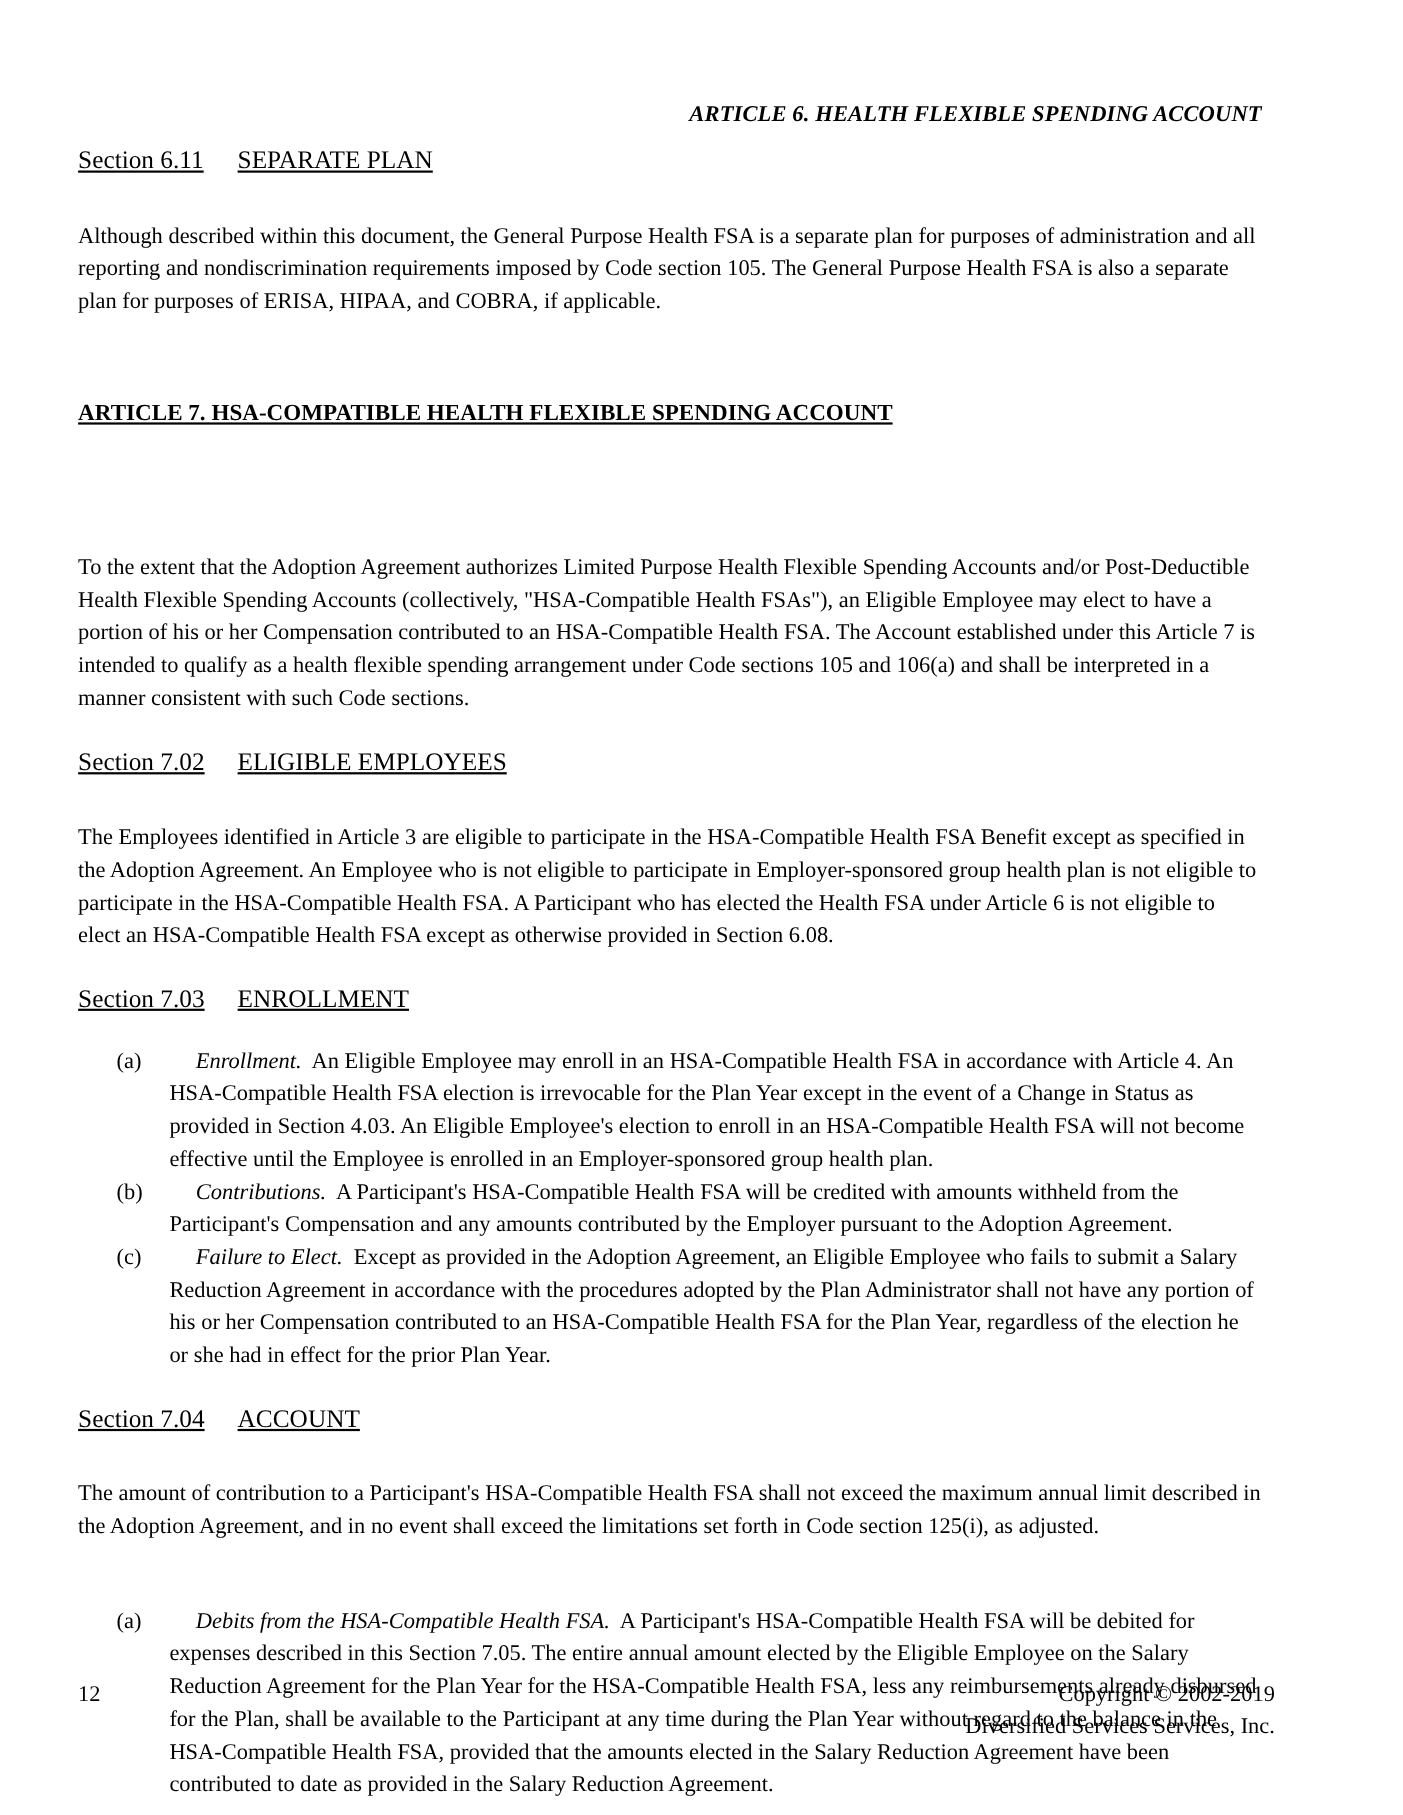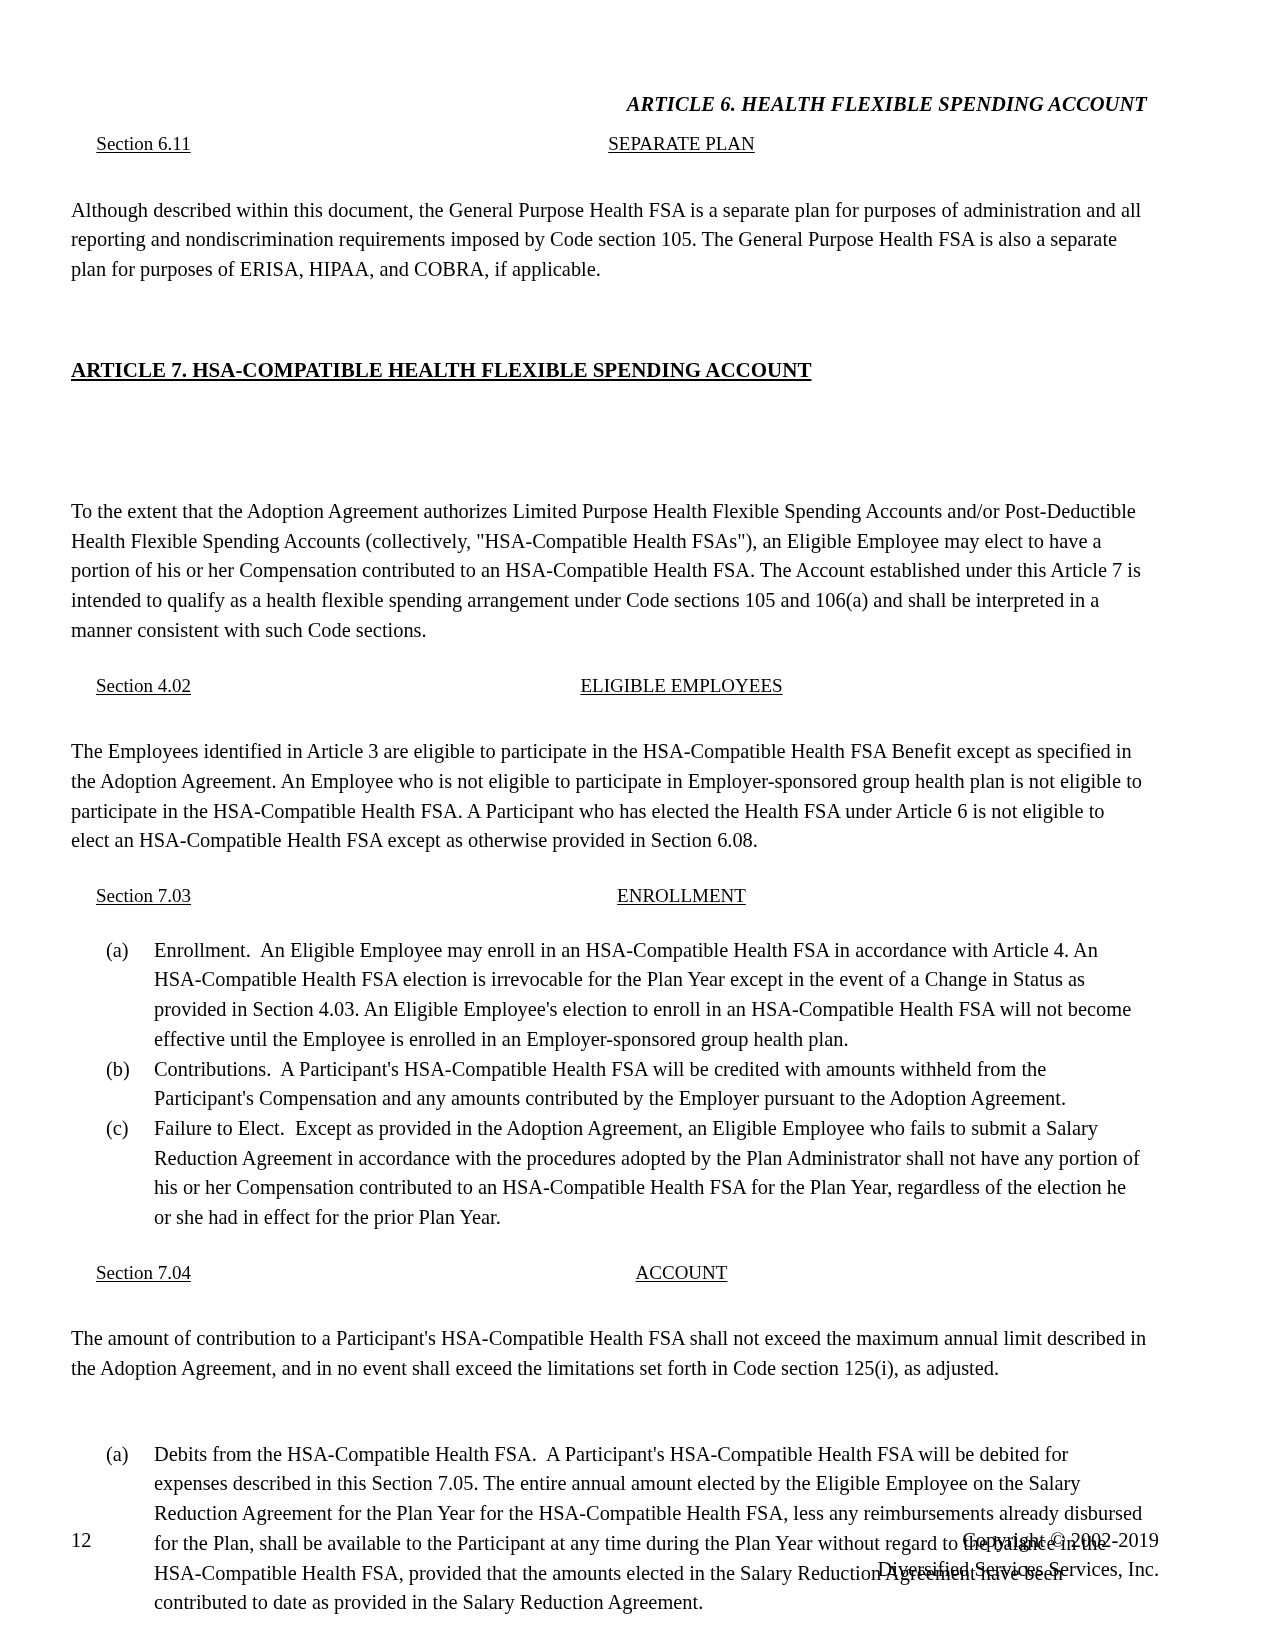--- a/index.html
+++ b/index.html
@@ -39,23 +39,22 @@
     font-size: 20.5px;
     letter-spacing: 0.1px;
     line-height: 1.2;
     margin-top: 26px;
   }
 
   
   .section-head {
     display: flex;
     align-items: baseline;
-    font-size: 19px;
+    font-size: 23px;
     line-height: 1.25;
-    text-align: center;
   }
   .section-head .sec-num {
     width: 145px;
     flex: 0 0 145px;
   }
   .section-head .sec-num span,
   .section-head .sec-title span {
     text-decoration: underline;
     text-underline-offset: 2px;
   }
@@ -97,20 +96,22 @@
     flex: 1 1 auto;
   }
   
   .lvl1 {
     margin-left: 35px;
   }
   .lvl1 > .marker {
     width: 48px;
   }
   .lead {
+    font-style: italic;
+    margin-left: 24px;
   }
   .sp-md { height: 28px; }
   .sp-lg { height: 40px; }
   .sp-xl { height: 52px; }
 
   
   .footer {
     position: absolute;
     left: 71px;
     top: 1526px;
@@ -159,21 +160,21 @@
     <div style="height:22px;"></div>
 
 
     <div class="sp-lg"></div>
 
     <p class="body">To the extent that the Adoption Agreement authorizes Limited Purpose Health Flexible Spending Accounts and/or Post-Deductible Health Flexible Spending Accounts (collectively, "HSA-Compatible Health FSAs"), an Eligible Employee may elect to have a portion of his or her Compensation contributed to an HSA-Compatible Health FSA. The Account established under this Article 7 is intended to qualify as a health flexible spending arrangement under Code sections 105 and 106(a) and shall be interpreted in a manner consistent with such Code sections.</p>
 
     <div class="sp-md"></div>
 
     <div class="section-head">
-      <div class="sec-num"><span>Section 4.02</span></div>
+      <div class="sec-num"><span>Section 7.02</span></div>
       <div class="sec-title"><span>ELIGIBLE EMPLOYEES</span></div>
     </div>
 
     <div class="sp-lg"></div>
 
     <p class="body">The Employees identified in Article 3 are eligible to participate in the HSA-Compatible Health FSA Benefit except as specified in the Adoption Agreement. An Employee who is not eligible to participate in Employer-sponsored group health plan is not eligible to participate in the HSA-Compatible Health FSA. A Participant who has elected the Health FSA under Article 6 is not eligible to elect an HSA-Compatible Health FSA except as otherwise provided in Section 6.08.</p>
 
     <div class="sp-md"></div>
 
     <div class="section-head">

